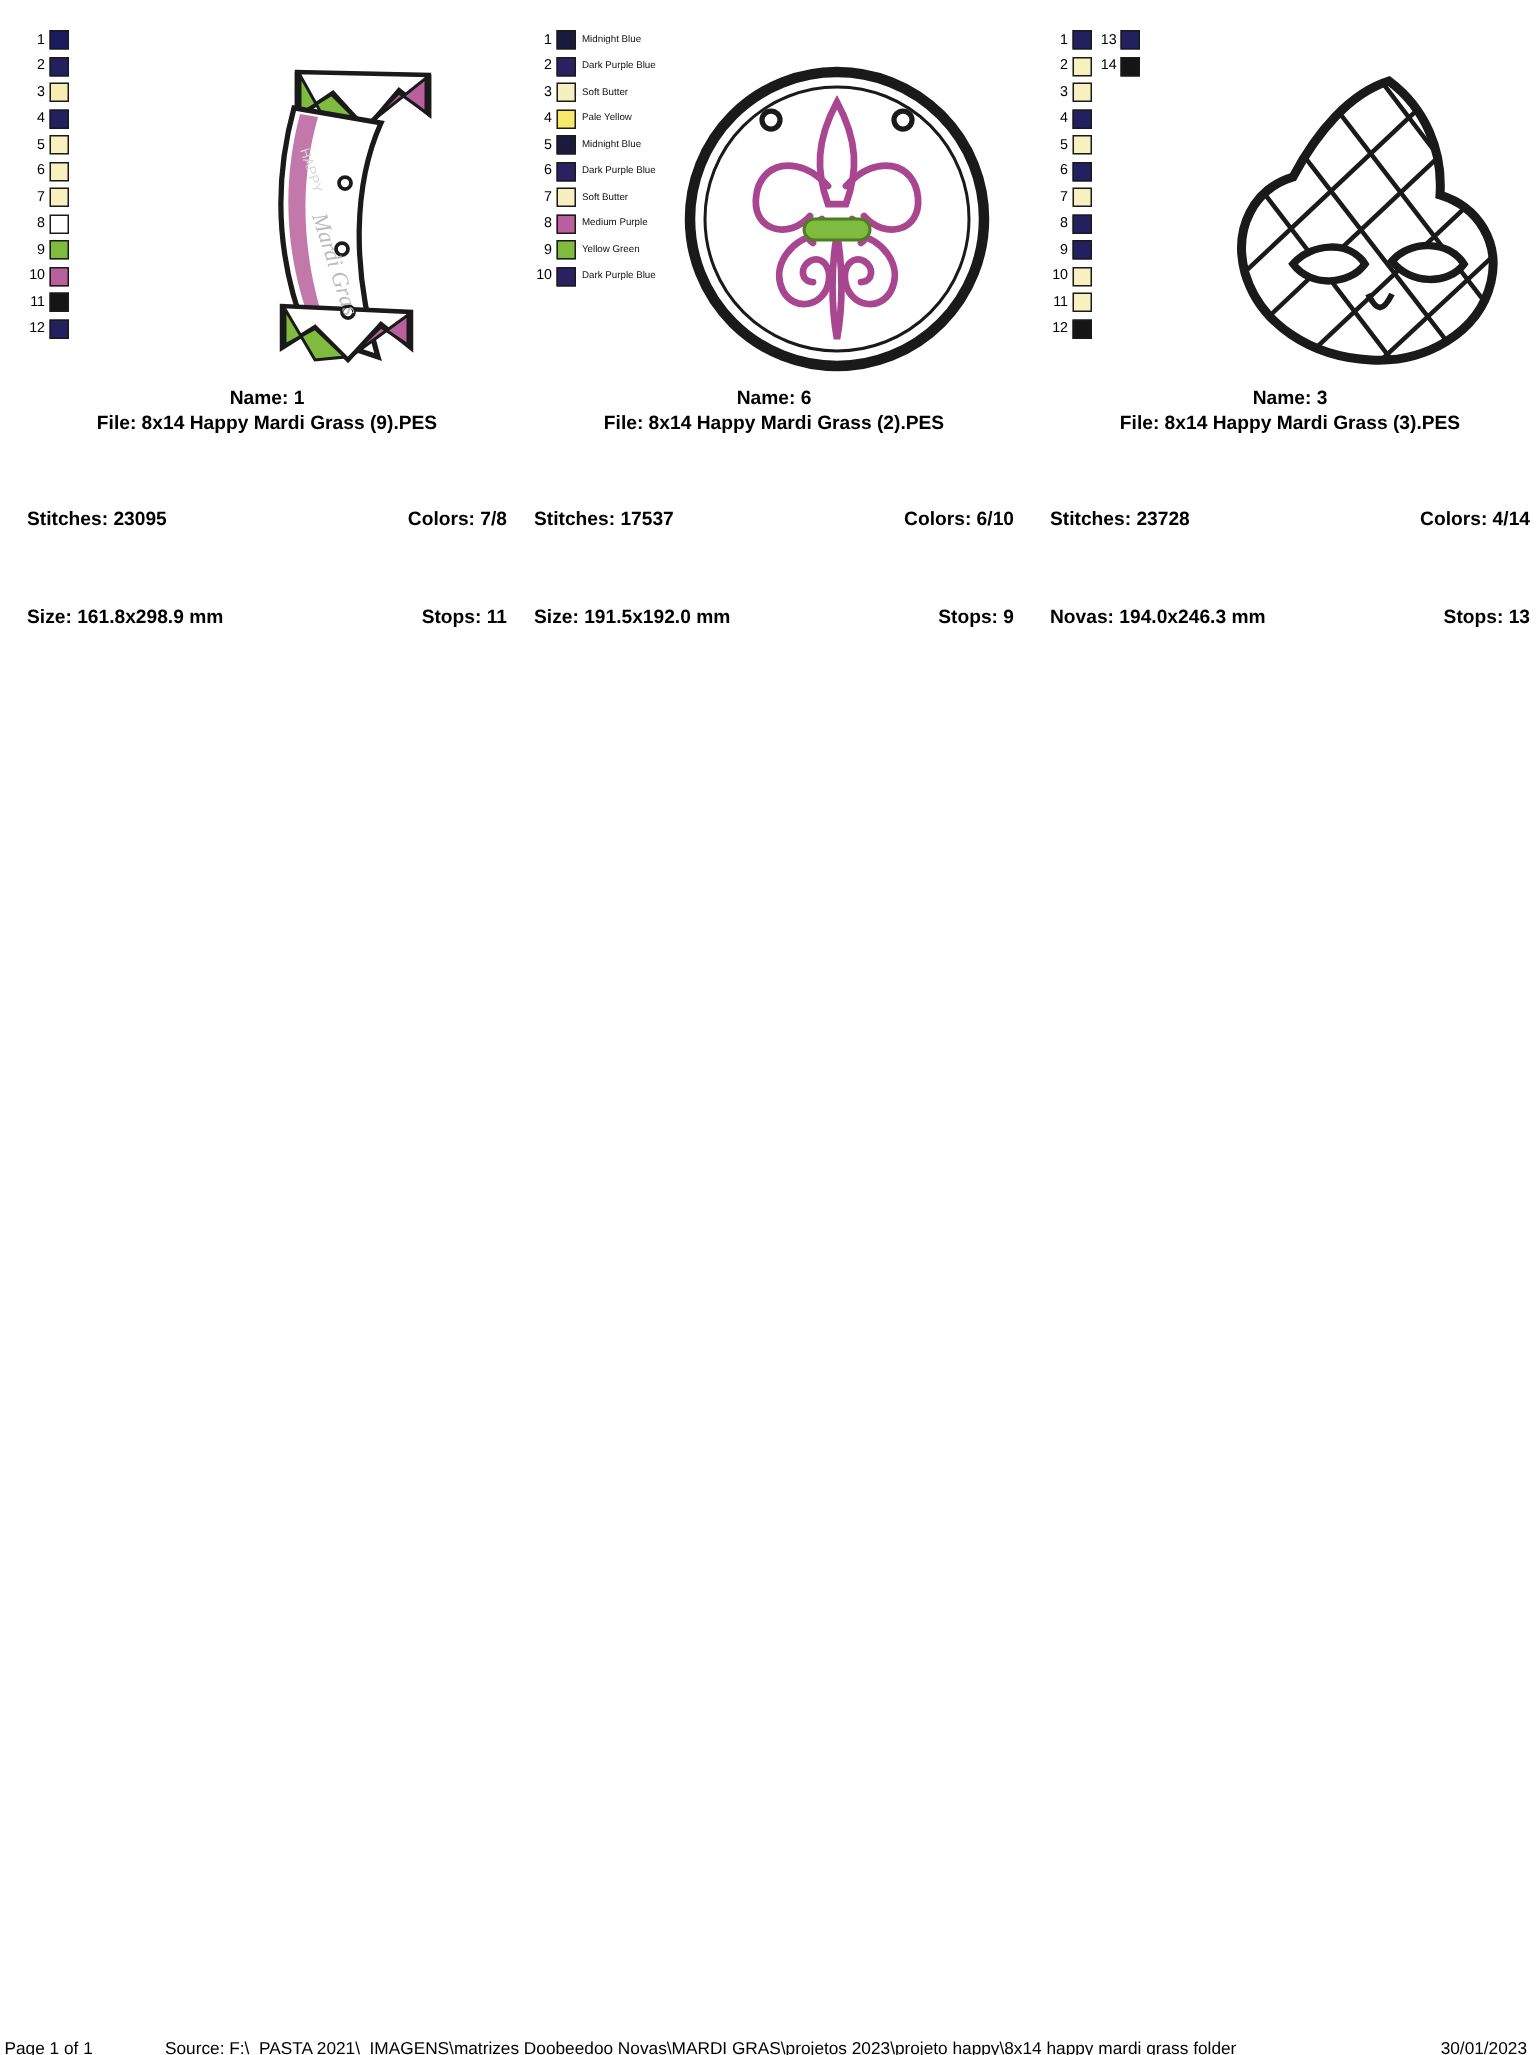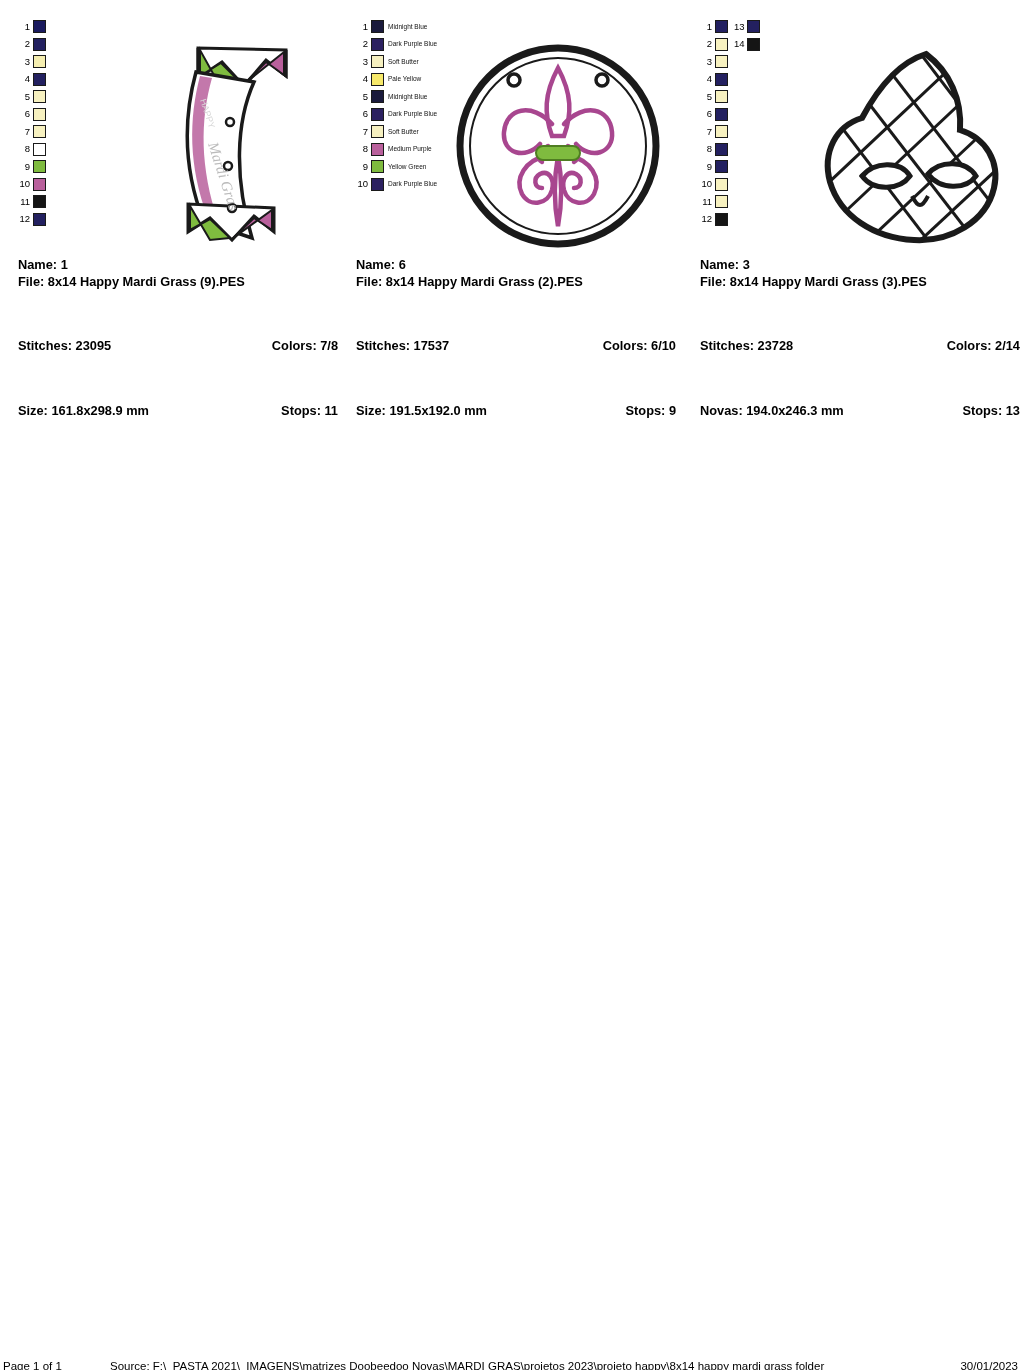--- a/index.html
+++ b/index.html
@@ -76,20 +76,21 @@
   }
 
   
   .info {
     margin-top: 4px;
     font-size: 12.8px;
     line-height: 16.5px;
     font-weight: bold;
     color: #000;
     width: 320px;
+    text-align: center;
   }
   .info .line {
     display: block;
   }
   .info .split {
     display: flex;
     justify-content: space-between;
     margin-top: 48px;
   }
 
@@ -357,21 +358,21 @@
         <path d="M128,148 C140,134 166,134 176,150 C166,164 140,164 128,148 Z" fill="#ffffff" stroke="#1a1a1a" stroke-width="5"></path>
 
         <path d="M112,170 C118,182 122,182 128,170" fill="none" stroke="#1a1a1a" stroke-width="4"></path>
       </svg>
     </div>
     <div class="info">
       <span class="line">Name: 3</span>
       <span class="line">File: 8x14 Happy Mardi Grass (3).PES</span>
       <span class="split">
         <span>Stitches: 23728</span>
-        <span>Colors: 2/14</span>
+        <span>Colors: 4/14</span>
       </span>
       <span class="split">
         <span>Novas: 194.0x246.3 mm</span>
         <span>Stops: 13</span>
       </span>
     </div>
   </div>
 
   <div class="footer">
     <span class="pg">Page 1 of 1</span>

